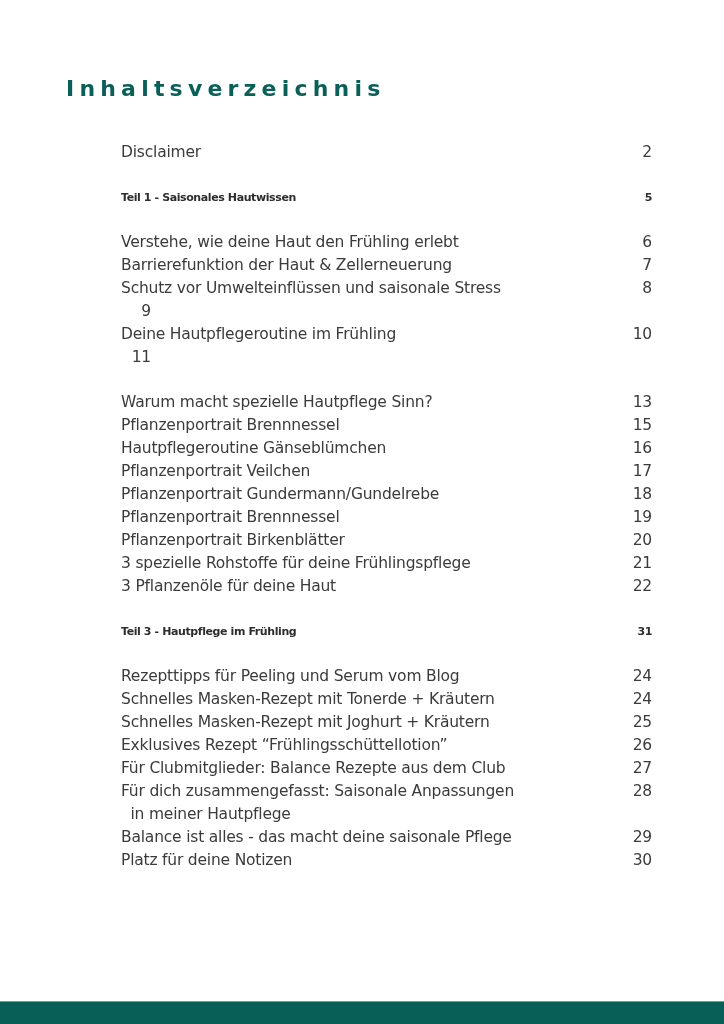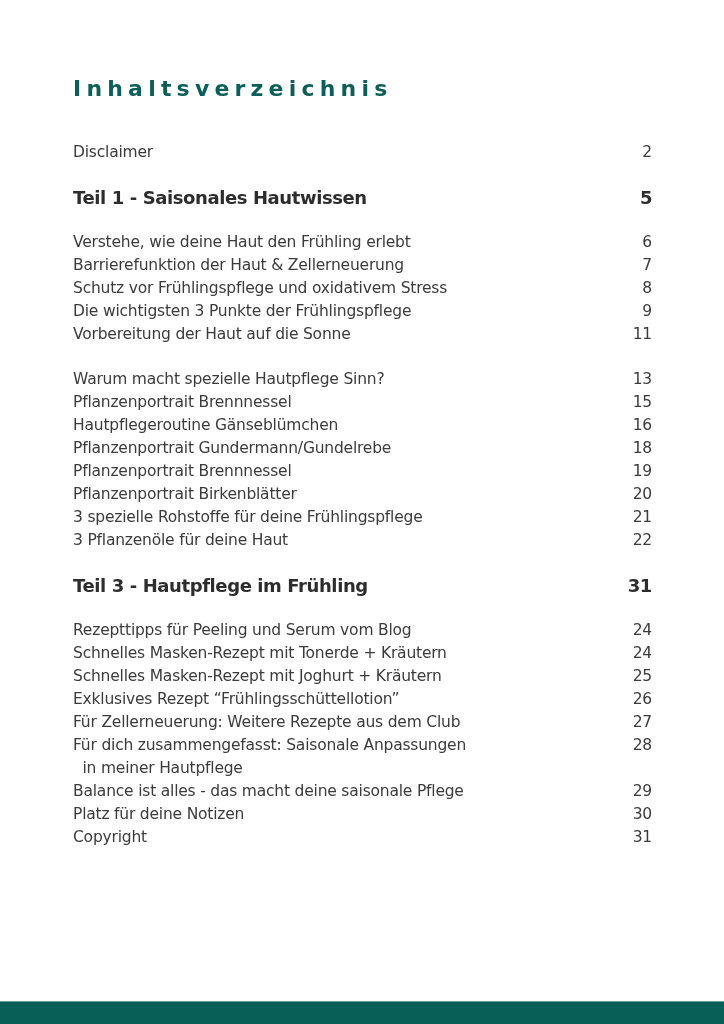--- a/index.html
+++ b/index.html
@@ -1,24 +1,24 @@
 <!DOCTYPE html>
 <html><head>
 <meta charset="utf-8">
 <style>
   html, body { margin:0; padding:0; }
   body { width:724px; height:1024px; background:#ffffff; position:relative; overflow:hidden;
          font-family:"DejaVu Sans", sans-serif; color:#3b3b3b; }
-  .title { position:absolute; left:73px; top:76px; margin:0; font-size:22px; font-weight:bold;
+  .title { position:absolute; left:66px; top:76px; margin:0; font-size:22px; font-weight:bold;
            letter-spacing:5.2px; color:#0a5f58; font-family:"DejaVu Sans", sans-serif; }
   .toc { position:absolute; left:73px; width:579px; top:141px; }
   .row { display:flex; justify-content:space-between; align-items:flex-start;
-         font-size:15.5px; line-height:23px; height:23px; letter-spacing:-0.2px; }
+         font-size:15.5px; line-height:23px; height:23px; letter-spacing:-0.2px;margin-left:48px; }
   .row.gap-before { margin-top:22px; }
-  .row.heading { font-weight:bold; font-size:18px; letter-spacing:-0.4px; color:#2d2d2d;justify-content:space-between; }
+  .row.heading { font-weight:bold; font-size:11px; letter-spacing:-0.4px; color:#2d2d2d;justify-content:space-between; }
   .row.two-line { height:46px; }
   .row .label { white-space:pre-wrap; max-width:470px; }
   .row .page { text-align:right; min-width:30px; }
   .footer-bar { position:absolute; left:0; right:0; bottom:0; height:22px; background:#075f58;
                 border-top:1px solid #6f9e99; }
 </style>
 </head>
 <body>
 
 <h1 class="title">Inhaltsverzeichnis</h1>
@@ -36,44 +36,50 @@
 
   <div class="row gap-before">
     <span class="label">Verstehe, wie deine Haut den Frühling erlebt</span>
     <span class="page">6</span>
   </div>
   <div class="row">
     <span class="label">Barrierefunktion der Haut &amp; Zellerneuerung</span>
     <span class="page">7</span>
   </div>
   <div class="row">
-    <span class="label">Schutz vor Frühlingspflege und oxidativem Stress</span>
+    <span class="label">Schutz vor Umwelteinflüssen und saisonale Stress</span>
     <span class="page">8</span>
   </div>
   <div class="row">
-    <span class="label">Die wichtigsten 3 Punkte der Frühlingspflege</span>
     <span class="page">9</span>
   </div>
   <div class="row">
-    <span class="label">Vorbereitung der Haut auf die Sonne</span>
+    <span class="label">Deine Hautpflegeroutine im Frühling</span>
+    <span class="page">10</span>
+  </div>
+  <div class="row">
     <span class="page">11</span>
   </div>
 
 
   <div class="row gap-before">
     <span class="label">Warum macht spezielle Hautpflege Sinn?</span>
     <span class="page">13</span>
   </div>
   <div class="row">
     <span class="label">Pflanzenportrait Brennnessel</span>
     <span class="page">15</span>
   </div>
   <div class="row">
     <span class="label">Hautpflegeroutine Gänseblümchen</span>
     <span class="page">16</span>
+  </div>
+  <div class="row">
+    <span class="label">Pflanzenportrait Veilchen</span>
+    <span class="page">17</span>
   </div>
   <div class="row">
     <span class="label">Pflanzenportrait Gundermann/Gundelrebe</span>
     <span class="page">18</span>
   </div>
   <div class="row">
     <span class="label">Pflanzenportrait Brennnessel</span>
     <span class="page">19</span>
   </div>
   <div class="row">
@@ -104,35 +110,31 @@
   </div>
   <div class="row">
     <span class="label">Schnelles Masken-Rezept mit Joghurt + Kräutern</span>
     <span class="page">25</span>
   </div>
   <div class="row">
     <span class="label">Exklusives Rezept “Frühlingsschüttellotion”</span>
     <span class="page">26</span>
   </div>
   <div class="row">
-    <span class="label">Für Zellerneuerung: Weitere Rezepte aus dem Club</span>
+    <span class="label">Für Clubmitglieder: Balance Rezepte aus dem Club</span>
     <span class="page">27</span>
   </div>
   <div class="row two-line">
     <span class="label">Für dich zusammengefasst: Saisonale Anpassungen
   in meiner Hautpflege</span>
     <span class="page">28</span>
   </div>
   <div class="row">
     <span class="label">Balance ist alles - das macht deine saisonale Pflege</span>
     <span class="page">29</span>
   </div>
   <div class="row">
     <span class="label">Platz für deine Notizen</span>
     <span class="page">30</span>
   </div>
-  <div class="row">
-    <span class="label">Copyright</span>
-    <span class="page">31</span>
-  </div>
 </div>
 
 <div class="footer-bar"></div>
 
 </body></html>

